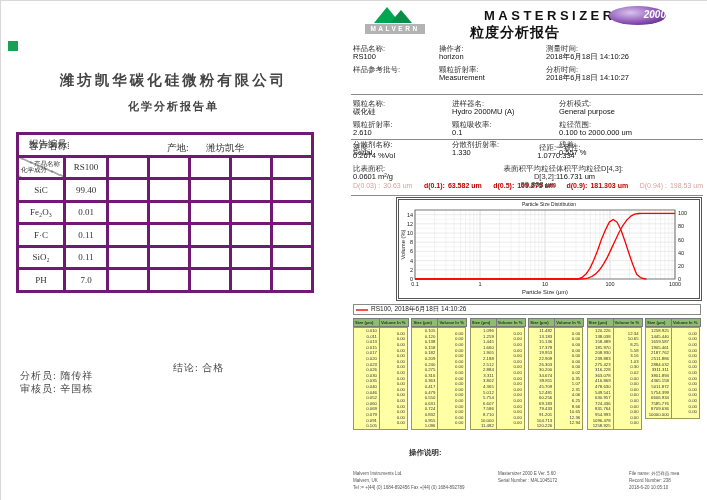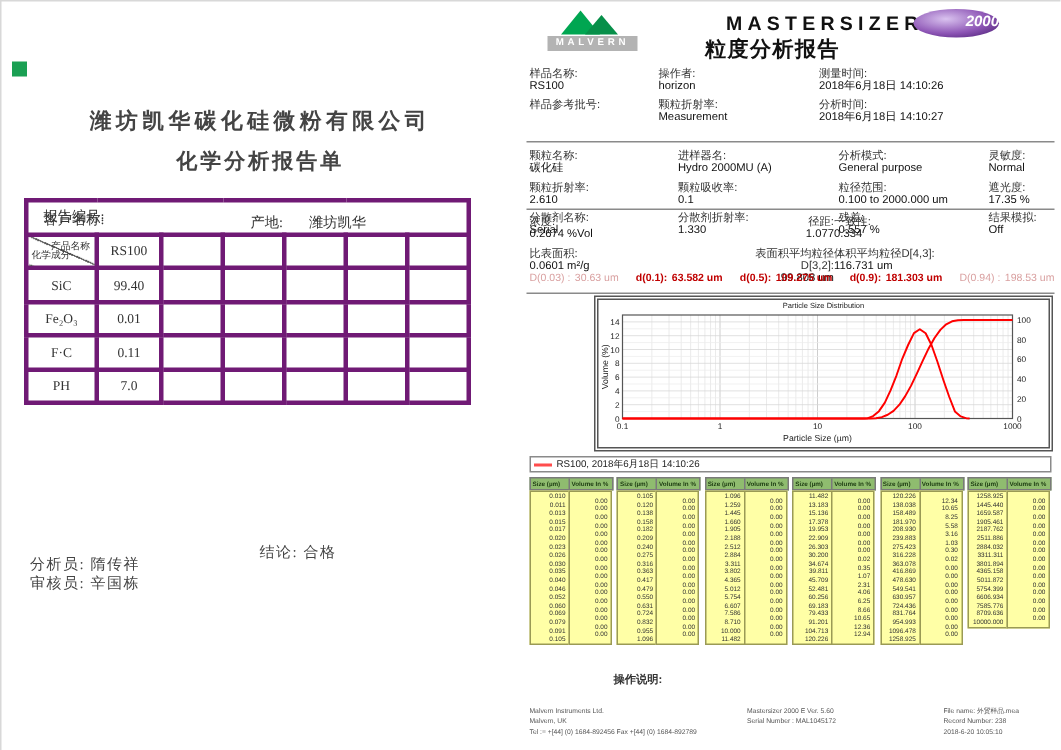--- a/index.html
+++ b/index.html
@@ -5,21 +5,21 @@
   html,body{margin:0;padding:0;background:#fff;}
   #sheet{position:relative;width:707px;height:500px;background:#fff;border:1px solid #d8d8d8;
          font-family:"Liberation Sans","DejaVu Sans",sans-serif;overflow:hidden;color:#222;}
   
   #left-page{position:absolute;left:0;top:0;width:345px;height:500px;
              font-family:"Liberation Serif","DejaVu Serif",serif;color:#333;}
   .green-sq{position:absolute;left:7px;top:40px;width:10px;height:10px;background:#1aa053;}
   .company{position:absolute;left:0;top:70px;width:345px;text-align:center;
            font-size:14.5px;font-weight:bold;letter-spacing:3px;color:#444;}
   .subtitle{position:absolute;left:0;top:98px;width:345px;text-align:center;
-            font-size:14px;font-weight:bold;letter-spacing:2px;color:#444;}
+            font-size:11px;font-weight:bold;letter-spacing:2px;color:#444;}
   table.chem{position:absolute;left:15px;top:131px;border-collapse:collapse;table-layout:fixed;
              font-size:9px;color:#333;}
   table.chem td{border:3px solid #701a75;text-align:center;vertical-align:middle;padding:0;height:19.5px;overflow:hidden;}
   td.formrow{height:36px;position:relative;}
   td.formrow span{position:absolute;font-size:9.5px;}
   .cust{left:10px;top:5px;} .repno{left:10px;bottom:4px;} .origin-l{left:148px;top:7px;} .origin-v{left:187px;top:7px;}
   td.diag{height:27px;position:relative;font-size:6.5px;
     background:linear-gradient(to top right,transparent calc(50% - .5px),#555 calc(50% - .5px),#555 calc(50% + .5px),transparent calc(50% + .5px));}
   td.diag .dtop{position:absolute;right:3px;top:2px;} td.diag .dbot{position:absolute;left:2px;bottom:2px;}
   .sig{position:absolute;font-size:10px;color:#444;letter-spacing:1px;}
@@ -132,20 +132,29 @@
           <tr>
             <td>F·C</td>
             <td>0.11</td>
             <td></td>
             <td></td>
             <td></td>
             <td></td>
             <td></td>
           </tr>
           <tr>
+            <td>SiO₂</td>
+            <td>0.11</td>
+            <td></td>
+            <td></td>
+            <td></td>
+            <td></td>
+            <td></td>
+          </tr>
+          <tr>
             <td>PH</td>
             <td>7.0</td>
             <td></td>
             <td></td>
             <td></td>
             <td></td>
             <td></td>
           </tr>
         </tbody>
     </table>
@@ -210,28 +219,20 @@
           <div class="il">分散剂折射率:</div>
           <div class="iv">1.330</div>
         </div>
         <div class="info-col">
           <div class="il">分析模式:</div>
           <div class="iv">General purpose</div>
           <div class="il">粒径范围:</div>
           <div class="iv">0.100 to 2000.000 um</div>
           <div class="il">残差:</div>
           <div class="iv">0.557 %</div>
-        </div>
-        <div class="info-col">
-          <div class="il">灵敏度:</div>
-          <div class="iv">Normal</div>
-          <div class="il">遮光度:</div>
-          <div class="iv">17.35 %</div>
-          <div class="il">结果模拟:</div>
-          <div class="iv">Off</div>
         </div>
       </div>
     <div class="hrule" style="top:138px;"></div>
     <div id="block3" class="info-block">
         <div class="info-col">
           <div class="il">浓度:</div>
           <div class="iv">0.2674 %Vol</div>
           <div class="il">比表面积:</div>
           <div class="iv">0.0601 m²/g</div>
         </div>

